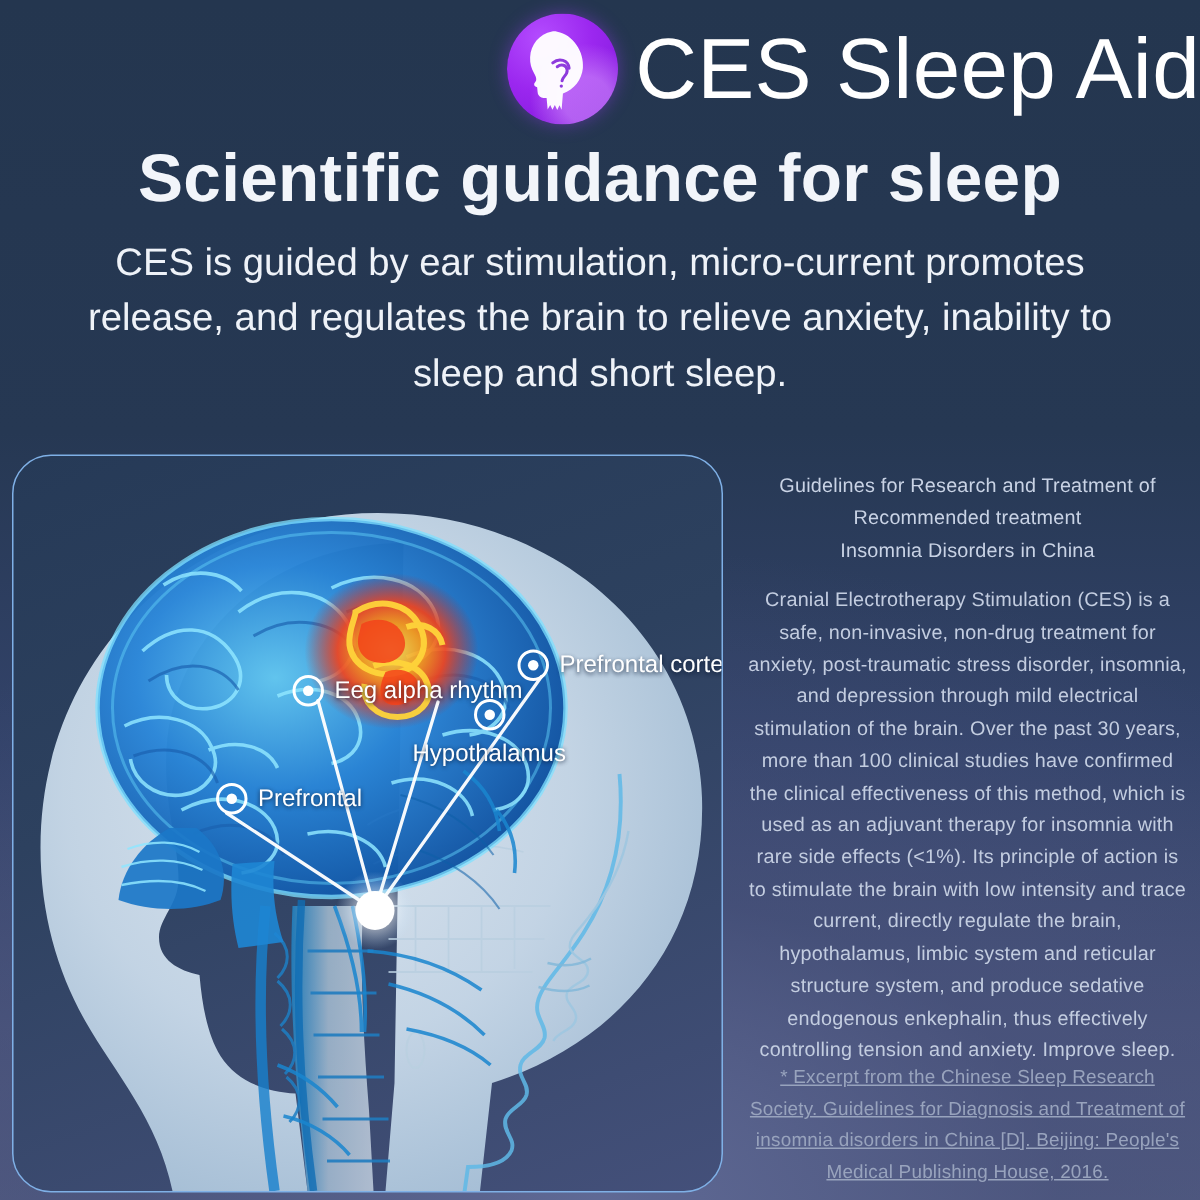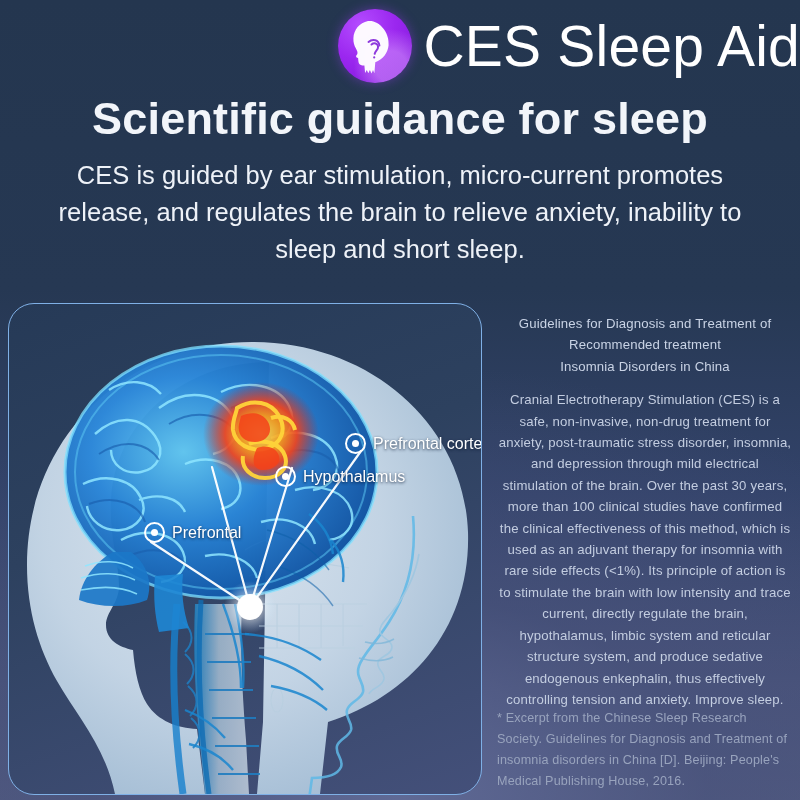--- a/index.html
+++ b/index.html
@@ -69,22 +69,22 @@
   
   .rtext{
     position:absolute;left:497px;top:313px;width:296px;
     text-align:center;color:#c3cde0;font-size:13.2px;line-height:21.4px;
     font-weight:400;letter-spacing:.15px;
   }
   .rtext .head{color:#c9d3e5;}
   .rtext .body{margin-top:12px;}
   .footnote{
     position:absolute;left:497px;top:708px;width:296px;
-    text-align:left;color:#98a3bd;font-size:12.6px;line-height:21px;
-    font-weight:400;letter-spacing:.15px;
+    text-align:center;color:#98a3bd;font-size:12.6px;line-height:21px;
+    font-weight:400;letter-spacing:.15px;text-decoration:underline;
   }
 </style>
 </head>
 <body>
 
 <div id="page">
 
   <div class="hdr">
 
     <div class="title-row">
@@ -231,45 +231,51 @@
           <path d="M241 303 L 283 164"></path>
           <path d="M241 303 L 352 147"></path>
           <path d="M241 303 L 142 238"></path>
         </g>
 
         <circle cx="241" cy="303" r="26" fill="url(#glowG)" opacity="0.55"></circle>
         <circle cx="241" cy="303" r="13" fill="#ffffff"></circle>
       </svg>
     </div>
 
+    <div class="marker" style="left:186px;top:146px;">
+      <span class="dot">
+          <i></i>
+        </span>
+      <span class="mlabel">Eeg alpha rhythm</span>
+    </div>
 
     <div class="marker" style="left:336px;top:129px;">
       <span class="dot">
           <i></i>
         </span>
       <span class="mlabel">Prefrontal cortex</span>
     </div>
 
-    <div class="marker" style="left:266px;top:162px;">
+    <div class="marker" style="left:266px;top:162px;flex-direction:column;">
       <span class="dot">
           <i></i>
         </span>
       <span class="mlabel">Hypothalamus</span>
     </div>
 
     <div class="marker" style="left:135px;top:218px;">
       <span class="dot">
           <i></i>
         </span>
       <span class="mlabel">Prefrontal</span>
     </div>
   </div>
 
   <div class="rtext">
-    <div class="head">Guidelines for Diagnosis and Treatment of</div>
+    <div class="head">Guidelines for Research and Treatment of</div>
     <div class="head">Recommended treatment</div>
     <div class="head">Insomnia Disorders in China</div>
     <div class="body">Cranial Electrotherapy Stimulation (CES) is a safe, non-invasive, non-drug treatment for anxiety, post-traumatic stress disorder, insomnia, and depression through mild electrical stimulation of the brain. Over the past 30 years, more than 100 clinical studies have confirmed the clinical effectiveness of this method, which is used as an adjuvant therapy for insomnia with rare side effects (&lt;1%). Its principle of action is to stimulate the brain with low intensity and trace current, directly regulate the brain, hypothalamus, limbic system and reticular structure system, and produce sedative endogenous enkephalin, thus effectively controlling tension and anxiety. Improve sleep.</div>
   </div>
 
   <div class="footnote">* Excerpt from the Chinese Sleep Research Society. Guidelines for Diagnosis and Treatment of insomnia disorders in China [D]. Beijing: People's Medical Publishing House, 2016.</div>
 
 </div>
 
 </body></html>

